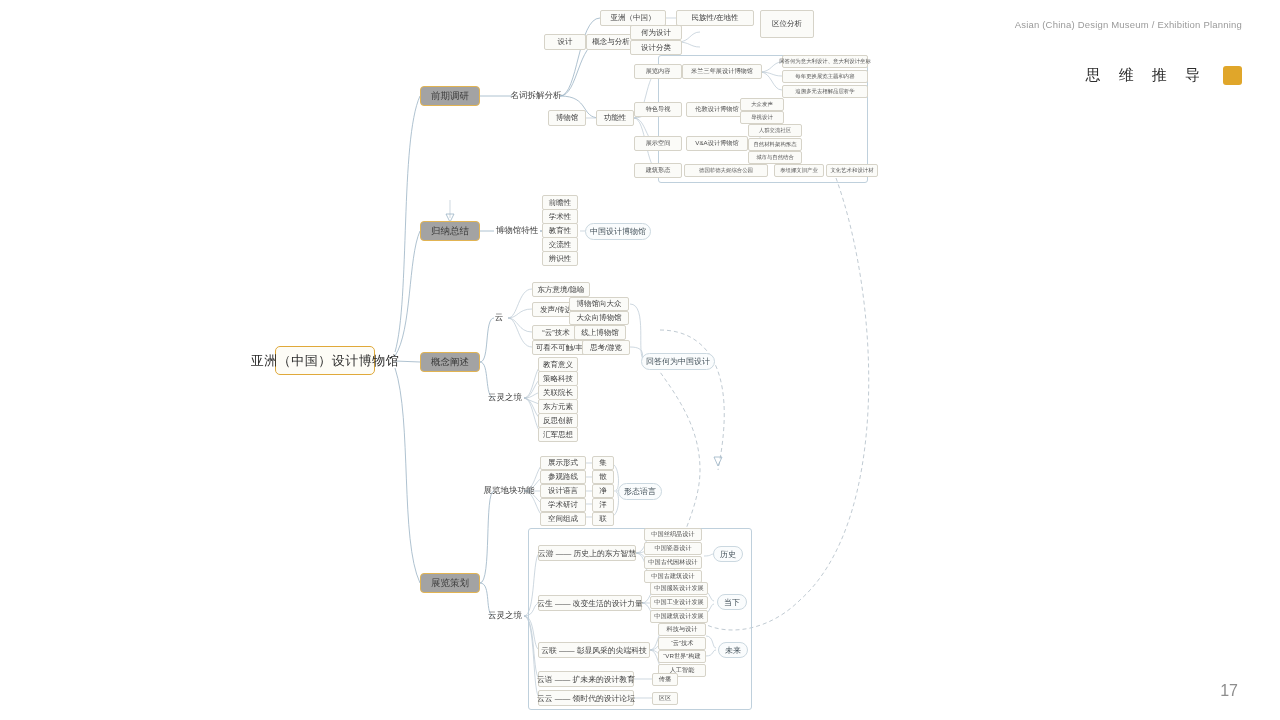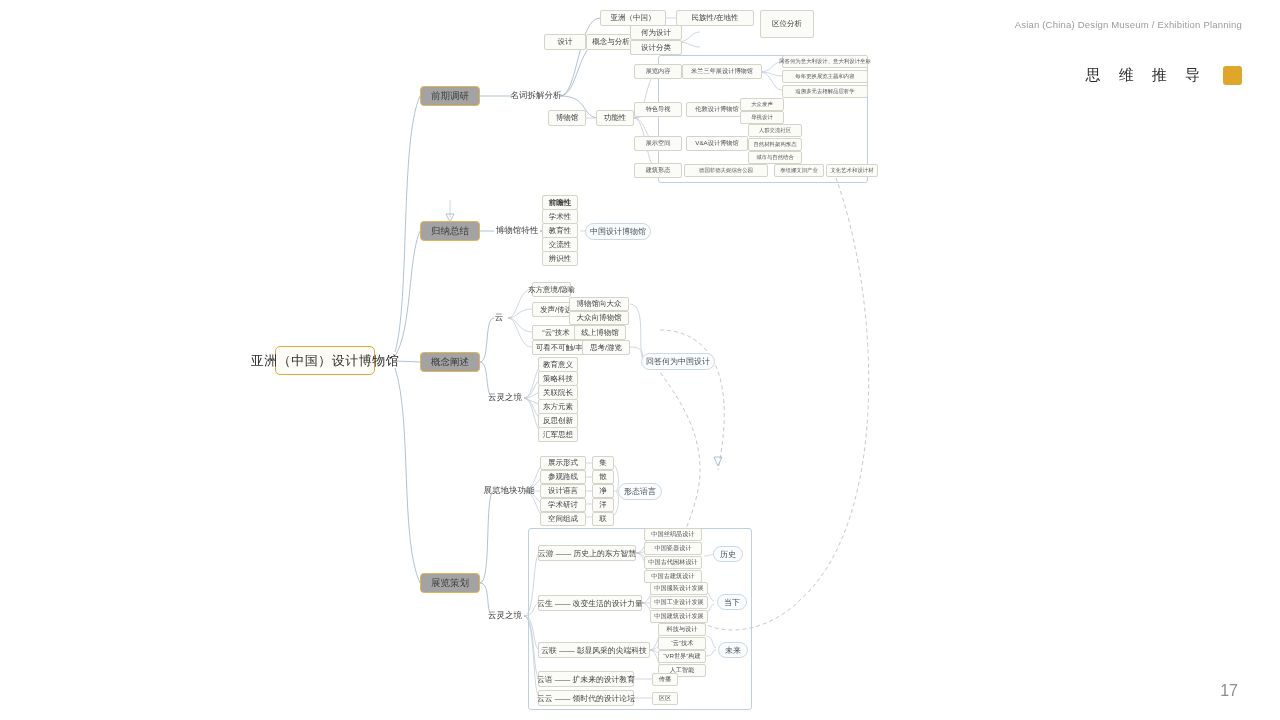--- a/index.html
+++ b/index.html
@@ -216,29 +216,29 @@
   <div class="n tiny" style="left:748px; top:124px; width:54px; height:13px;">人群交流社区</div>
   <div class="n tiny" style="left:748px; top:138px; width:54px; height:13px;">自然材料架构形态</div>
   <div class="n tiny" style="left:748px; top:151px; width:54px; height:13px;">城市与自然结合</div>
 
   <div class="n lv4" style="left:634px; top:163px; width:48px; height:15px;">建筑形态</div>
   <div class="n tiny" style="left:684px; top:164px; width:84px; height:13px;">德国菲德夫妮综合公园</div>
   <div class="n tiny" style="left:774px; top:164px; width:50px; height:13px;">泰坦娜文旧产业</div>
   <div class="n tiny" style="left:826px; top:164px; width:52px; height:13px;">文化艺术和设计材</div>
 
   <div class="n lv2" style="left:494px; top:223px; width:46px; height:16px; border:none; background:transparent;">博物馆特性</div>
-  <div class="n lv3" style="left:542px; top:195px; width:36px; height:15px;font-weight:bold;">前瞻性</div>
+  <div class="n lv3" style="left:542px; top:195px; width:36px; height:15px;">前瞻性</div>
   <div class="n lv3" style="left:542px; top:209px; width:36px; height:15px;">学术性</div>
   <div class="n lv3" style="left:542px; top:223px; width:36px; height:15px;">教育性</div>
   <div class="n lv3" style="left:542px; top:237px; width:36px; height:15px;">交流性</div>
   <div class="n lv3" style="left:542px; top:251px; width:36px; height:15px;">辨识性</div>
   <div class="n pill" style="left:585px; top:223px; width:66px; height:17px;">中国设计博物馆</div>
 
   <div class="n lv2" style="left:490px; top:310px; width:18px; height:16px; border:none; background:transparent;">云</div>
-  <div class="n lv3" style="left:532px; top:282px; width:39px; height:15px;">东方意境/隐喻</div>
+  <div class="n lv3" style="left:532px; top:282px; width:58px; height:15px;">东方意境/隐喻</div>
   <div class="n lv3" style="left:532px; top:302px; width:48px; height:15px;">发声/传达</div>
   <div class="n lv3" style="left:569px; top:297px; width:60px; height:14px;text-align:center;">博物馆向大众</div>
   <div class="n lv3" style="left:569px; top:311px; width:60px; height:14px;">大众向博物馆</div>
   <div class="n lv3" style="left:532px; top:325px; width:48px; height:15px;">“云”技术</div>
   <div class="n lv3" style="left:574px; top:325px; width:52px; height:15px;">线上博物馆</div>
   <div class="n lv3" style="left:532px; top:340px; width:62px; height:15px;">可看不可触/丰丰</div>
   <div class="n lv3" style="left:582px; top:340px; width:48px; height:15px;">思考/游览</div>
 
   <div class="n lv2" style="left:486px; top:390px; width:38px; height:16px; border:none; background:transparent;">云灵之境</div>
   <div class="n lv3" style="left:538px; top:357px; width:40px; height:15px;">教育意义</div>

